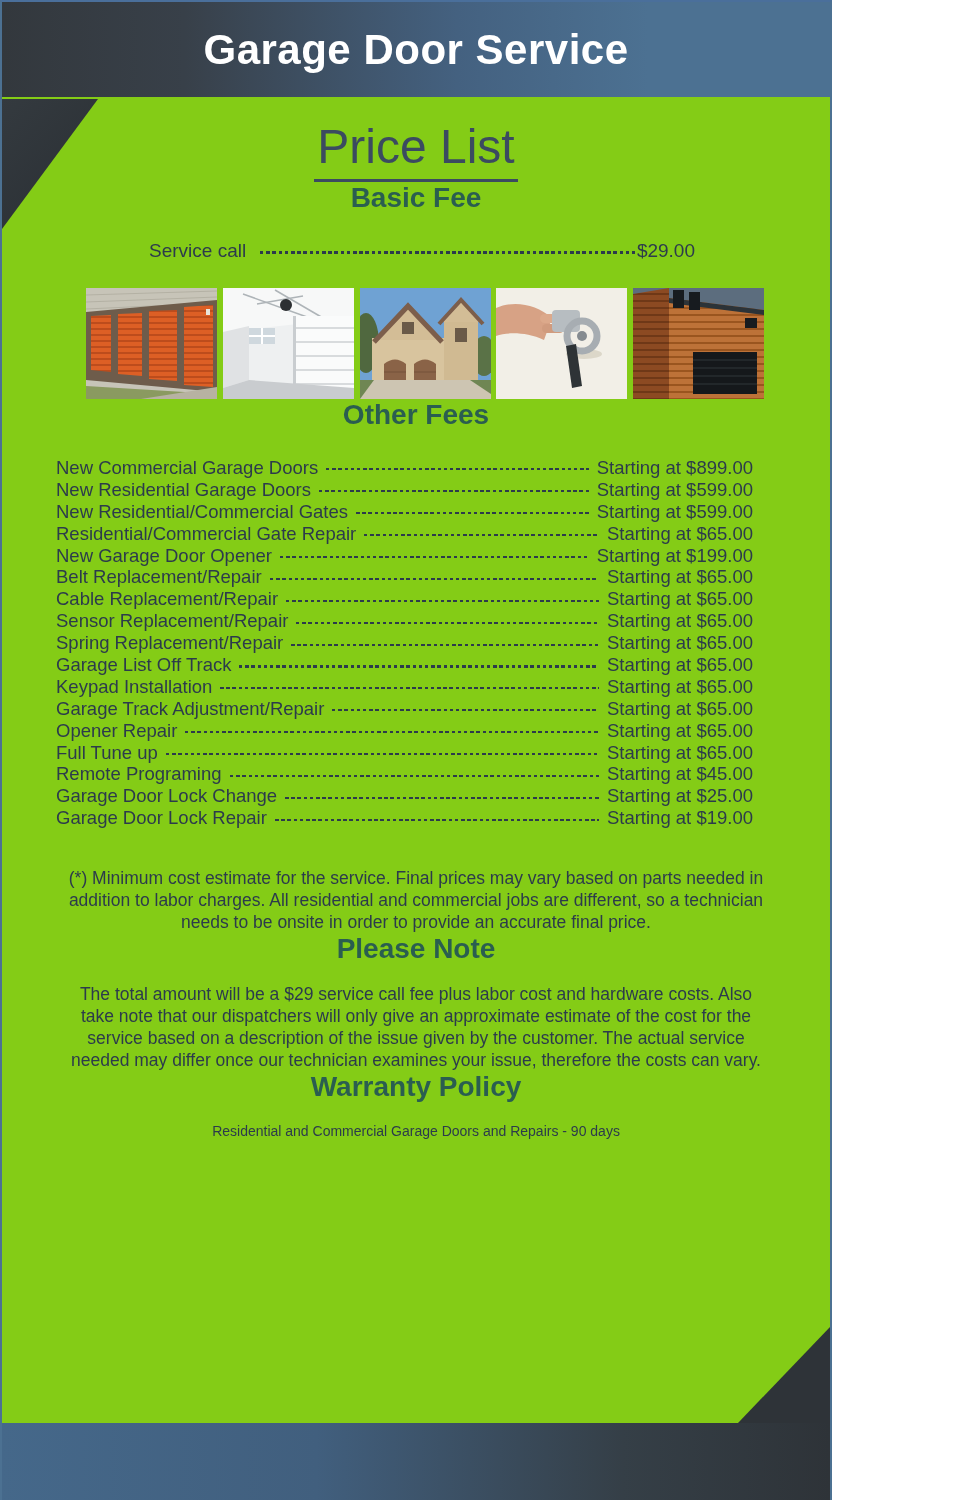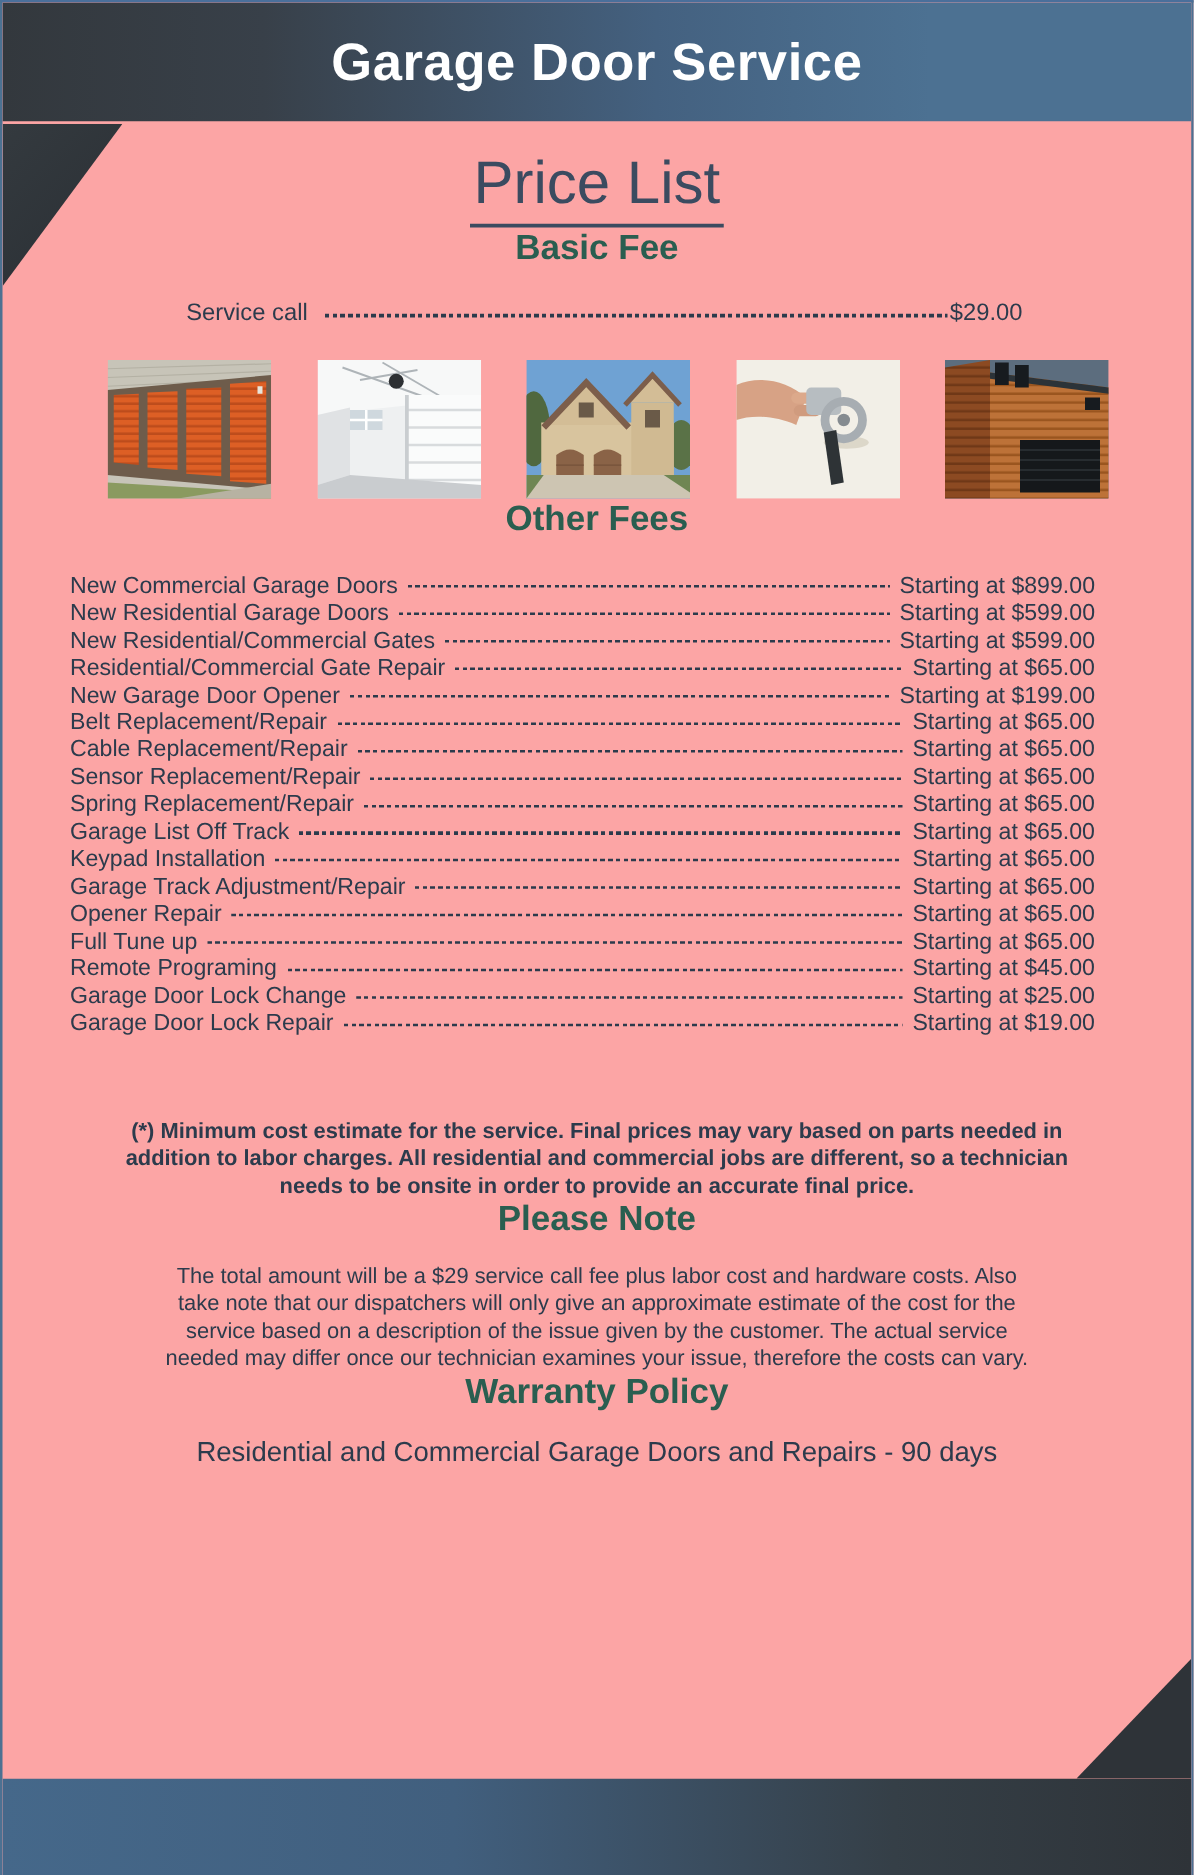--- a/index.html
+++ b/index.html
@@ -1,18 +1,18 @@
 <!DOCTYPE html>
 <html style="--accent-green: #2a5e50; --text-slate: #2c3b4c; --subtitle-slate: #3b4b60; --steel-blue: #4c7192; --dark-charcoal: #2e3338; --header-dark: #33383d;"><head>
 <meta charset="utf-8">
 <style>
   html,body{margin:0;padding:0;background:#ffffff;}
   .page{
-    position:relative;width:955px;height:1500px;overflow:hidden;box-sizing:border-box;
-    background:#fca5a5;
+    position:relative;width:832px;height:1500px;overflow:hidden;box-sizing:border-box;
+    background:#84cc16;
     border-top:2px solid #4a6f9b;
     border-left:2px solid var(--steel-blue,#4c7192);
     border-right:2px solid var(--steel-blue,#4c7192);
     font-family:"Liberation Sans","DejaVu Sans",sans-serif;
     color:var(--text-slate,#2c3b4c);
   }
   .header{
     height:95px;display:flex;align-items:center;justify-content:center;
     background:linear-gradient(90deg,#33383d 0%,#384049 22%,#446180 55%,#4c7192 78%,#4c7192 100%);
   }
@@ -43,23 +43,23 @@
     flex:1;height:2.1px;margin:3px 2px 0 14px;
     background:repeating-linear-gradient(90deg,currentColor 0,currentColor 3.5px,transparent 3.5px,transparent 6.2px);
   }
   .service-row{margin:26px 135px 0 147px;font-size:19px;}
   .photos{display:flex;justify-content:space-between;margin:26px 66px 0 84px;}
   .photo{width:131px;height:111px;overflow:hidden;}
   .photo svg{width:100%;height:100%;display:block;}
   .fees{margin:26px 77px 0 54px;font-size:18.5px;}
   .fees .fee-row{height:21.9px;line-height:21.9px;}
   .fees .leader{margin:3px 8px 0 8px;}
-  .disclaimer{margin:64px auto 0;width:800px;font-size:17.5px;line-height:22px;font-weight:bold;}
+  .disclaimer{margin:38px auto 0;width:800px;font-size:17.5px;line-height:22px;}
   .note-body{margin:18px auto 0;width:820px;font-size:17.5px;line-height:22px;}
-  .warranty-body{margin:20px auto 0;font-size:22px;}
+  .warranty-body{margin:20px auto 0;font-size:14px;}
 </style>
 </head>
 <body>
 
 <div class="page">
 
   <header class="header">
     <h1>Garage Door Service</h1>
   </header>
   <div class="corner-tl"></div>

